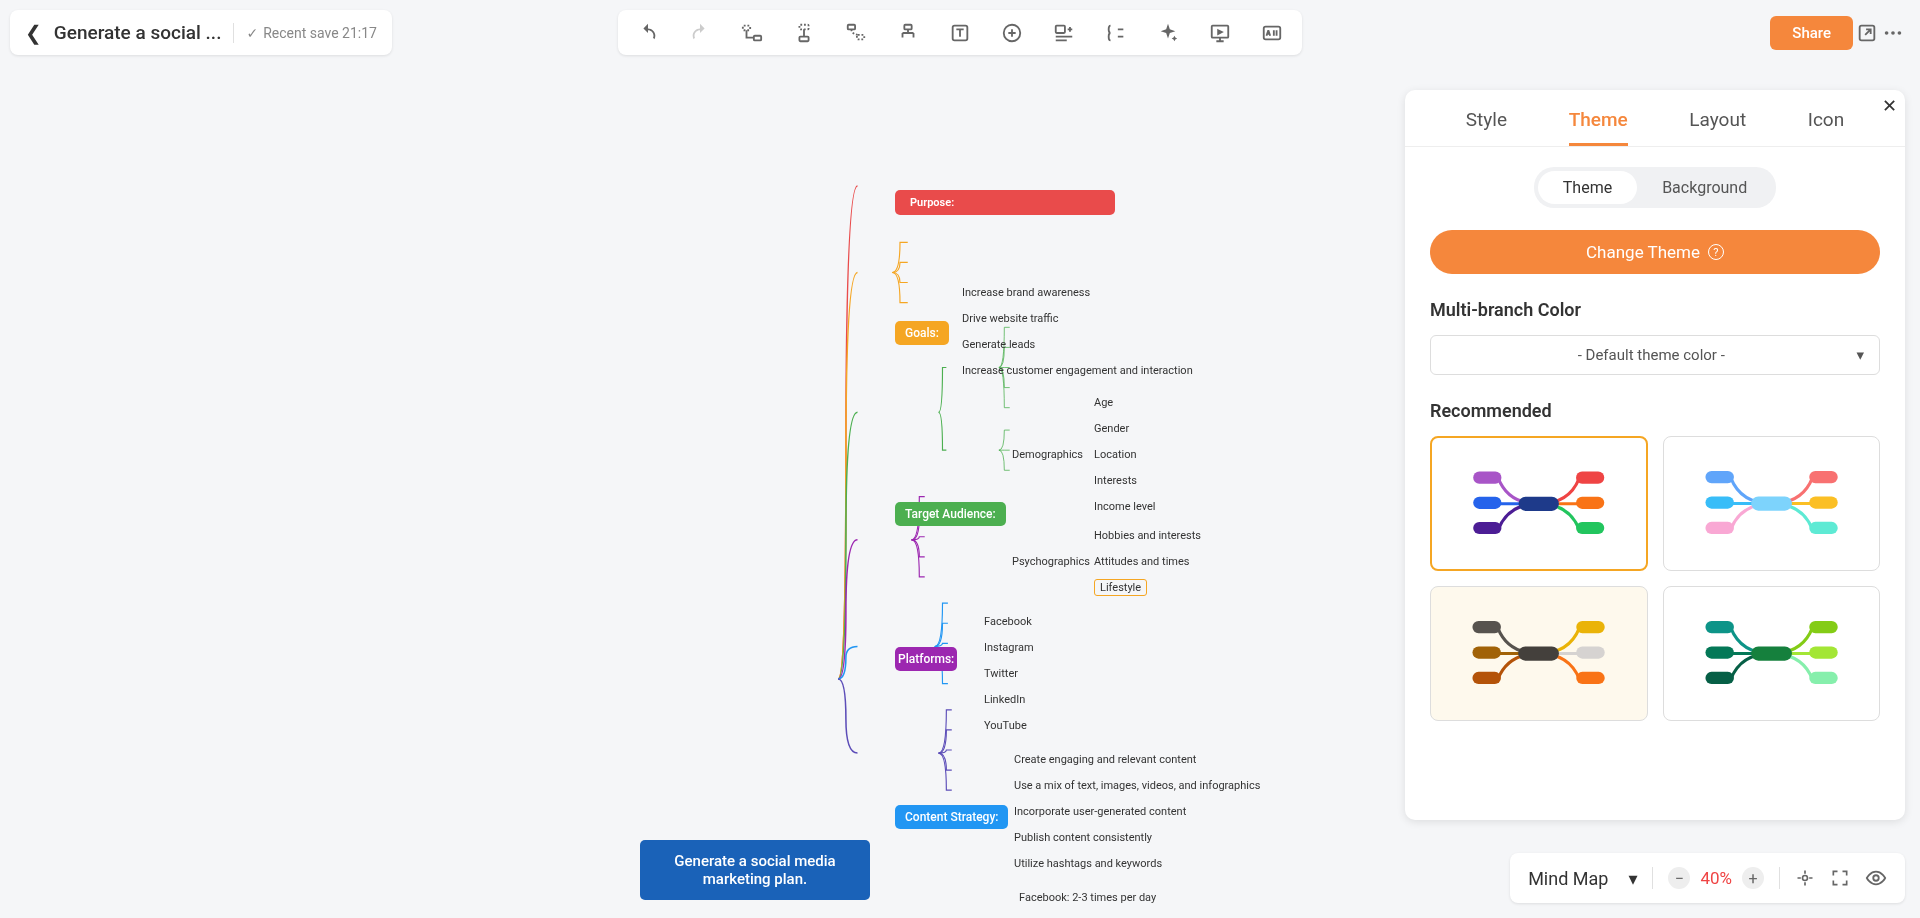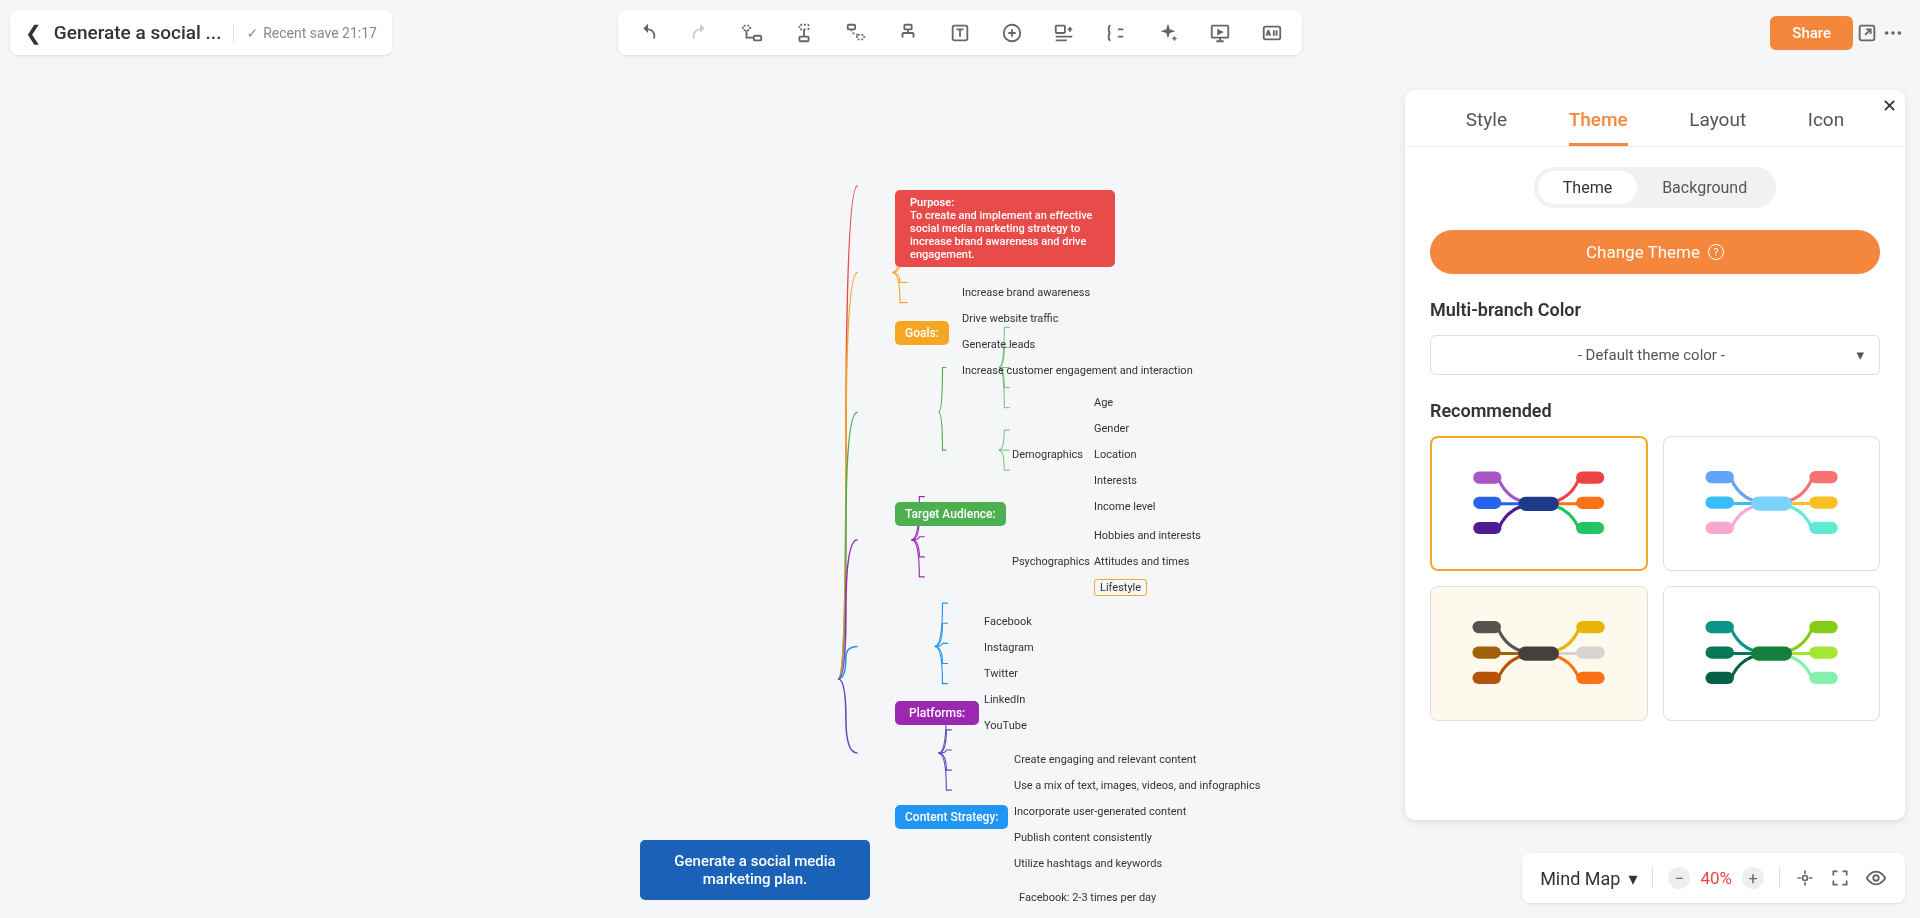--- a/index.html
+++ b/index.html
@@ -21,21 +21,21 @@
 
 
 .canvas { position: absolute; top: 70px; left: 0; width: 1460px; height: 850px; }
 .mm-svg { position: absolute; top: 0; left: 0; width: 100%; height: 100%; }
 
 .node { position: absolute; border-radius: 5px; padding: 4px 10px; color: #fff; font-size: 12px; font-weight: 500; text-align: center; }
 .node.root { background: #1a62b8; font-size: 15px; padding: 12px 16px; width: 230px; left: 640px; top: 770px; }
 .node.purpose { background: #e94b4b; left: 895px; top: 120px; width: 220px; font-size: 11px; text-align: left; padding: 6px 15px; }
 .node.goals { background: #f5a623; left: 895px; top: 251px; padding: 5px 10px; }
 .node.target { background: #4caf50; left: 895px; top: 432px; padding: 5px 10px; }
-.node.platforms { background: #9c27b0; left: 895px; top: 631px; padding: 5px 14px; }
+.node.platforms { background: #9c27b0; left: 895px; top: 577px; padding: 5px 3px; }
 .node.content { background: #2196f3; left: 895px; top: 735px; padding: 5px 10px; }
 
 .leaf { position: absolute; font-size: 11px; color: #333; white-space: nowrap; }
 .sub-label { position: absolute; font-size: 11px; color: #333; }
 .leaf-box { border: 1px solid #f5a623; border-radius: 3px; padding: 1px 5px; }
 
 
 .side-panel { position: absolute; right: 15px; top: 90px; width: 500px; height: 730px; background: #fff; border-radius: 10px; box-shadow: 0 2px 8px rgba(0,0,0,0.1); padding: 0; overflow: hidden; }
 .close-x { position: absolute; right: 8px; top: 5px; font-size: 18px; color: #333; cursor: pointer; z-index: 2;}
 .panel-tabs { display: flex; justify-content: space-around; padding: 18px 30px 0; border-bottom: 1px solid #eee; }
@@ -52,21 +52,21 @@
 .dropdown-label { flex: 1; text-align: center; }
 
 .theme-grid { display: grid; grid-template-columns: 1fr 1fr; gap: 15px; margin: 15px 25px 0; }
 .theme-card { border: 1px solid #ddd; border-radius: 8px; height: 135px; display: flex; align-items: center; justify-content: center; cursor: pointer; background: #fff; }
 .theme-card.selected { border: 2px solid #f5a623; }
 .theme-card svg { width: 85%; height: 70%; }
 .theme-card.cream { background: #fef9ed; }
 
 
 .bottom-bar { position: absolute; right: 15px; bottom: 15px; height: 50px; background: #fff; border-radius: 8px; box-shadow: 0 1px 3px rgba(0,0,0,0.1); display: flex; align-items: center; padding: 0 18px; gap: 15px; }
-.view-select { font-size: 18px; color: #333; display: flex; align-items: center; gap: 8px; cursor: pointer; }
+.view-select { font-size: 18px; color: #333; display: flex; align-items: center; gap: 20px; cursor: pointer; }
 .zoom-group { display: flex; align-items: center; gap: 10px; }
 .zoom-btn { width: 22px; height: 22px; border-radius: 50%; background: #eee; display: flex; align-items: center; justify-content: center; cursor: pointer; color: #666; font-size: 16px;}
 .zoom-val { font-size: 17px; color: #ef4444; }
 .bot-icon { color: #666; cursor: pointer; display:flex; align-items:center;}
 .bdiv { width: 1px; height: 22px; background: #e0e0e0; }
 </style>
 </head>
 <body>
 
 <div class="breadcrumb-box">
@@ -220,21 +220,20 @@
     <path d="M1000 884 Q1010 884 1010 854 L1017 854" stroke="#5c4db8" stroke-width="1.5" fill="none"></path>
     <path d="M1000 884 Q1010 884 1010 880 L1017 880" stroke="#5c4db8" stroke-width="1.5" fill="none"></path>
     <path d="M1000 884 Q1010 884 1010 906 L1017 906" stroke="#5c4db8" stroke-width="1.5" fill="none"></path>
     <path d="M1000 884 Q1010 884 1010 932 L1017 932" stroke="#5c4db8" stroke-width="1.5" fill="none"></path>
   </svg>
 
   <div class="node root">Generate a social media marketing plan.</div>
 
   <div class="node purpose">
     <div style="font-weight:600">Purpose:</div>
-    <div>To create and implement an effective social media marketing strategy to increase brand awareness and drive engagement.</div>
   </div>
 
   <div class="node goals">Goals:</div>
   <div class="leaf" style="left:962px; top:216px">Increase brand awareness</div>
   <div class="leaf" style="left:962px; top:242px">Drive website traffic</div>
   <div class="leaf" style="left:962px; top:268px">Generate leads</div>
   <div class="leaf" style="left:962px; top:294px">Increase customer engagement and interaction</div>
 
   <div class="node target">Target Audience:</div>
   <div class="sub-label" style="left:1012px; top:378px">Demographics</div>

